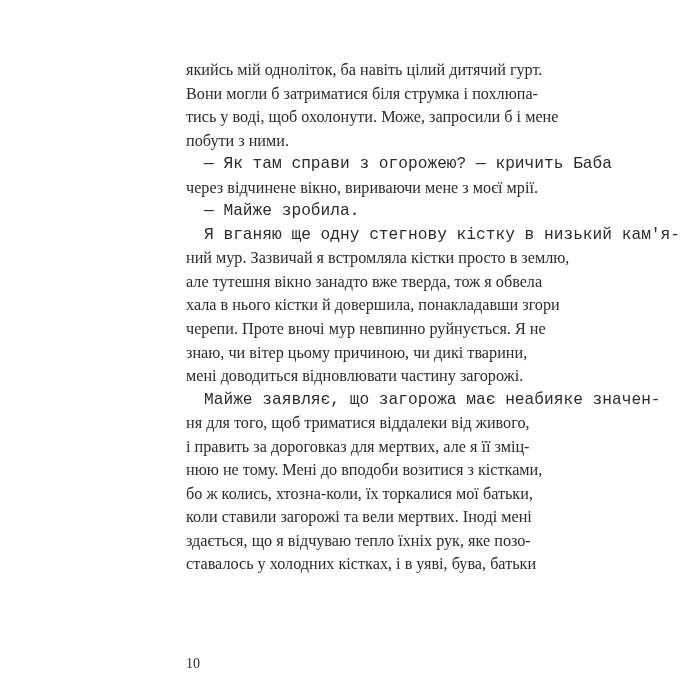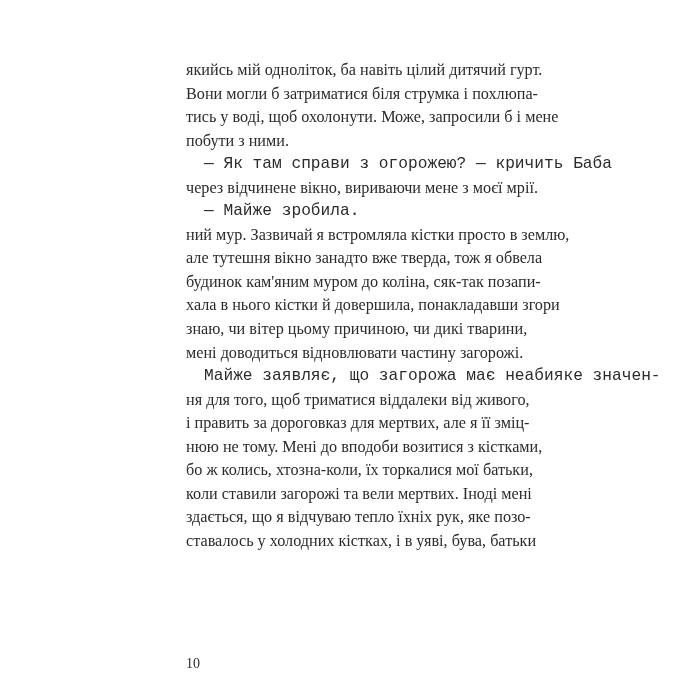--- a/index.html
+++ b/index.html
@@ -59,24 +59,25 @@
 
 <div class="page">
   <div class="text-block" id="text-block">
       <span class="line">якийсь мій одноліток, ба навіть цілий дитячий гурт.</span>
       <span class="line">Вони могли б затриматися біля струмка і похлюпа-</span>
       <span class="line">тись у воді, щоб охолонути. Може, запросили б і мене</span>
       <span class="line last">побути з ними.</span>
       <span class="line indent">— Як там справи з огорожею? — кричить Баба</span>
       <span class="line last">через відчинене вікно, вириваючи мене з моєї мрії.</span>
       <span class="line indent last">— Майже зробила.</span>
+      <span class="line indent">Я вганяю ще одну стегнову кістку в низький кам'я-</span>
       <span class="line">ний мур. Зазвичай я встромляла кістки просто в землю,</span>
       <span class="line">але тутешня вікно занадто вже тверда, тож я обвела</span>
-      <span class="line">будинок кам'яним муром до коліна, сяк-так позапи-</span>
       <span class="line">хала в нього кістки й довершила, понакладавши згори</span>
+      <span class="line">черепи. Проте вночі мур невпинно руйнується. Я не</span>
       <span class="line">знаю, чи вітер цьому причиною, чи дикі тварини,</span>
       <span class="line last">мені доводиться відновлювати частину загорожі.</span>
       <span class="line indent">Майже заявляє, що загорожа має неабияке значен-</span>
       <span class="line">ня для того, щоб триматися віддалеки від живого,</span>
       <span class="line">і править за дороговказ для мертвих, але я її зміц-</span>
       <span class="line">нюю не тому. Мені до вподоби возитися з кістками,</span>
       <span class="line">бо ж колись, хтозна-коли, їх торкалися мої батьки,</span>
       <span class="line">коли ставили загорожі та вели мертвих. Іноді мені</span>
       <span class="line">здається, що я відчуваю тепло їхніх рук, яке позо-</span>
       <span class="line">ставалось у холодних кістках, і в уяві, бува, батьки</span>

